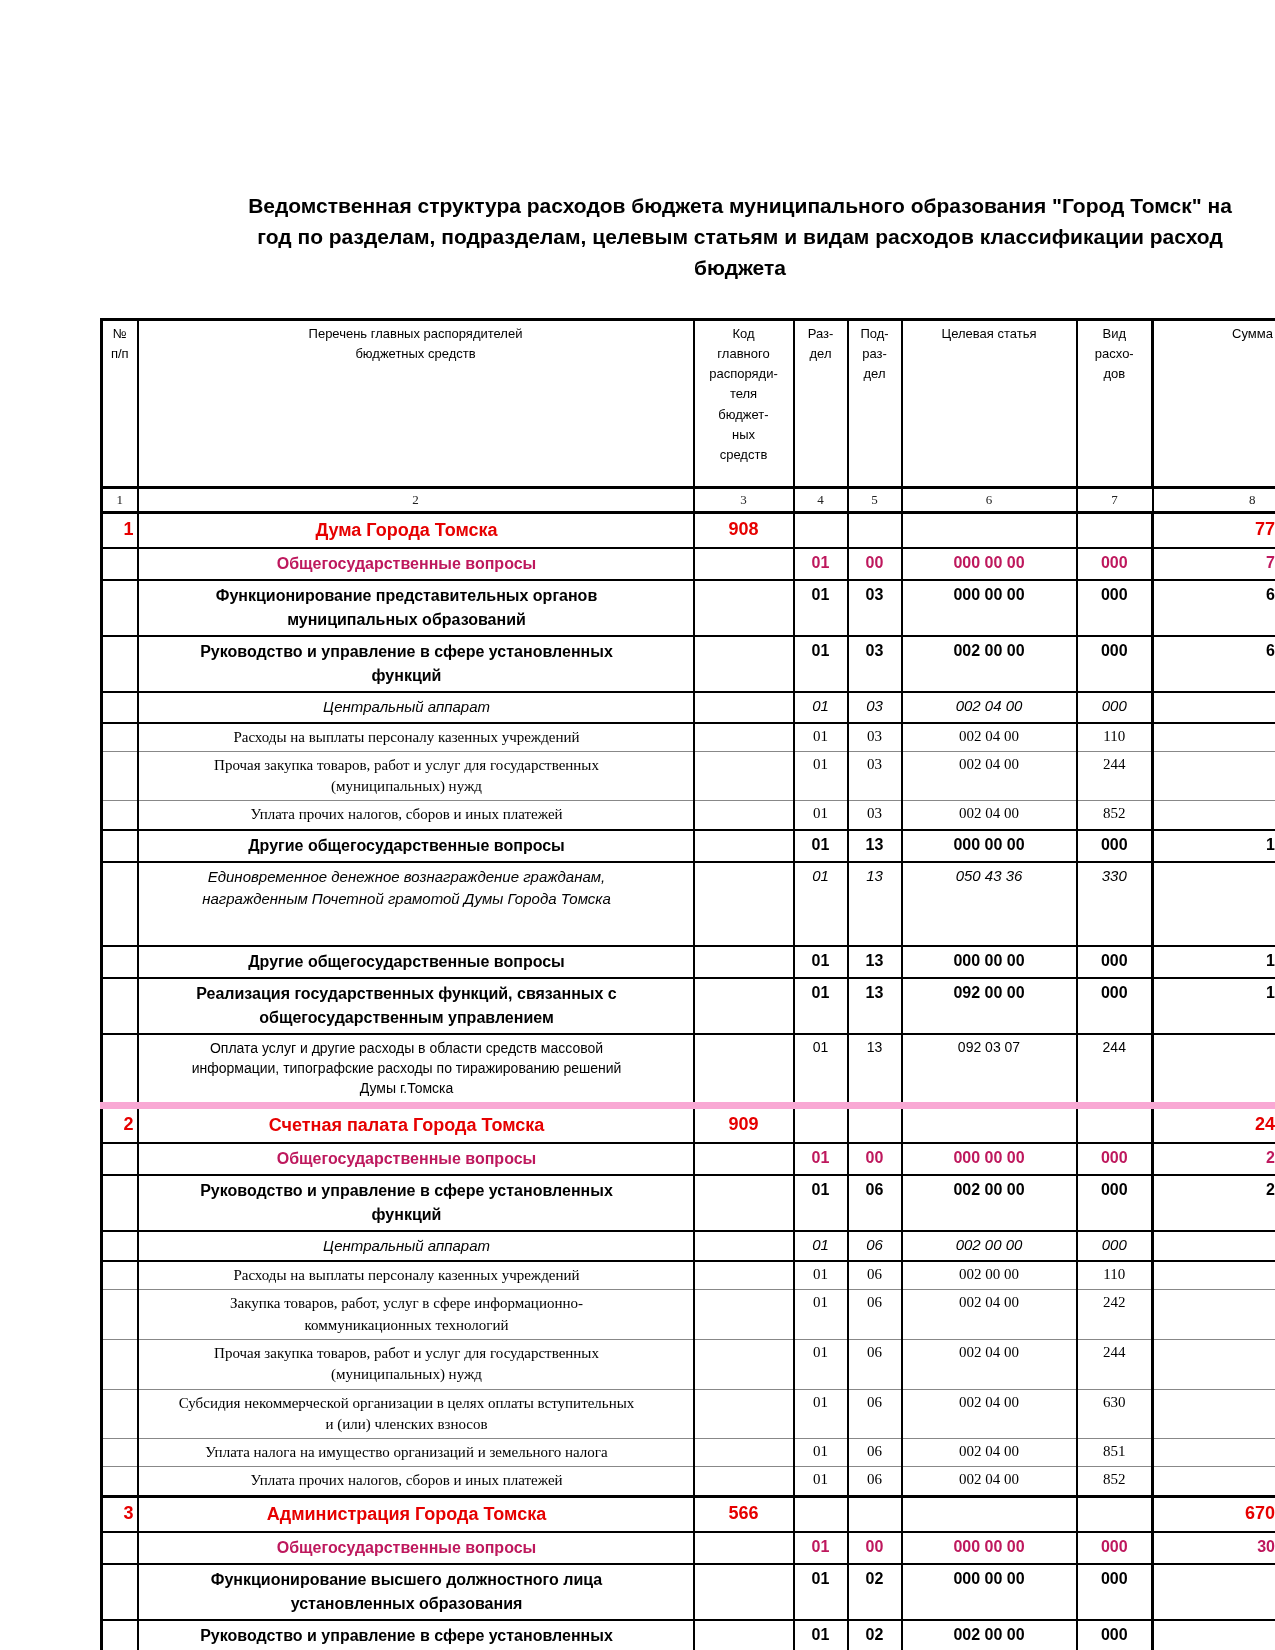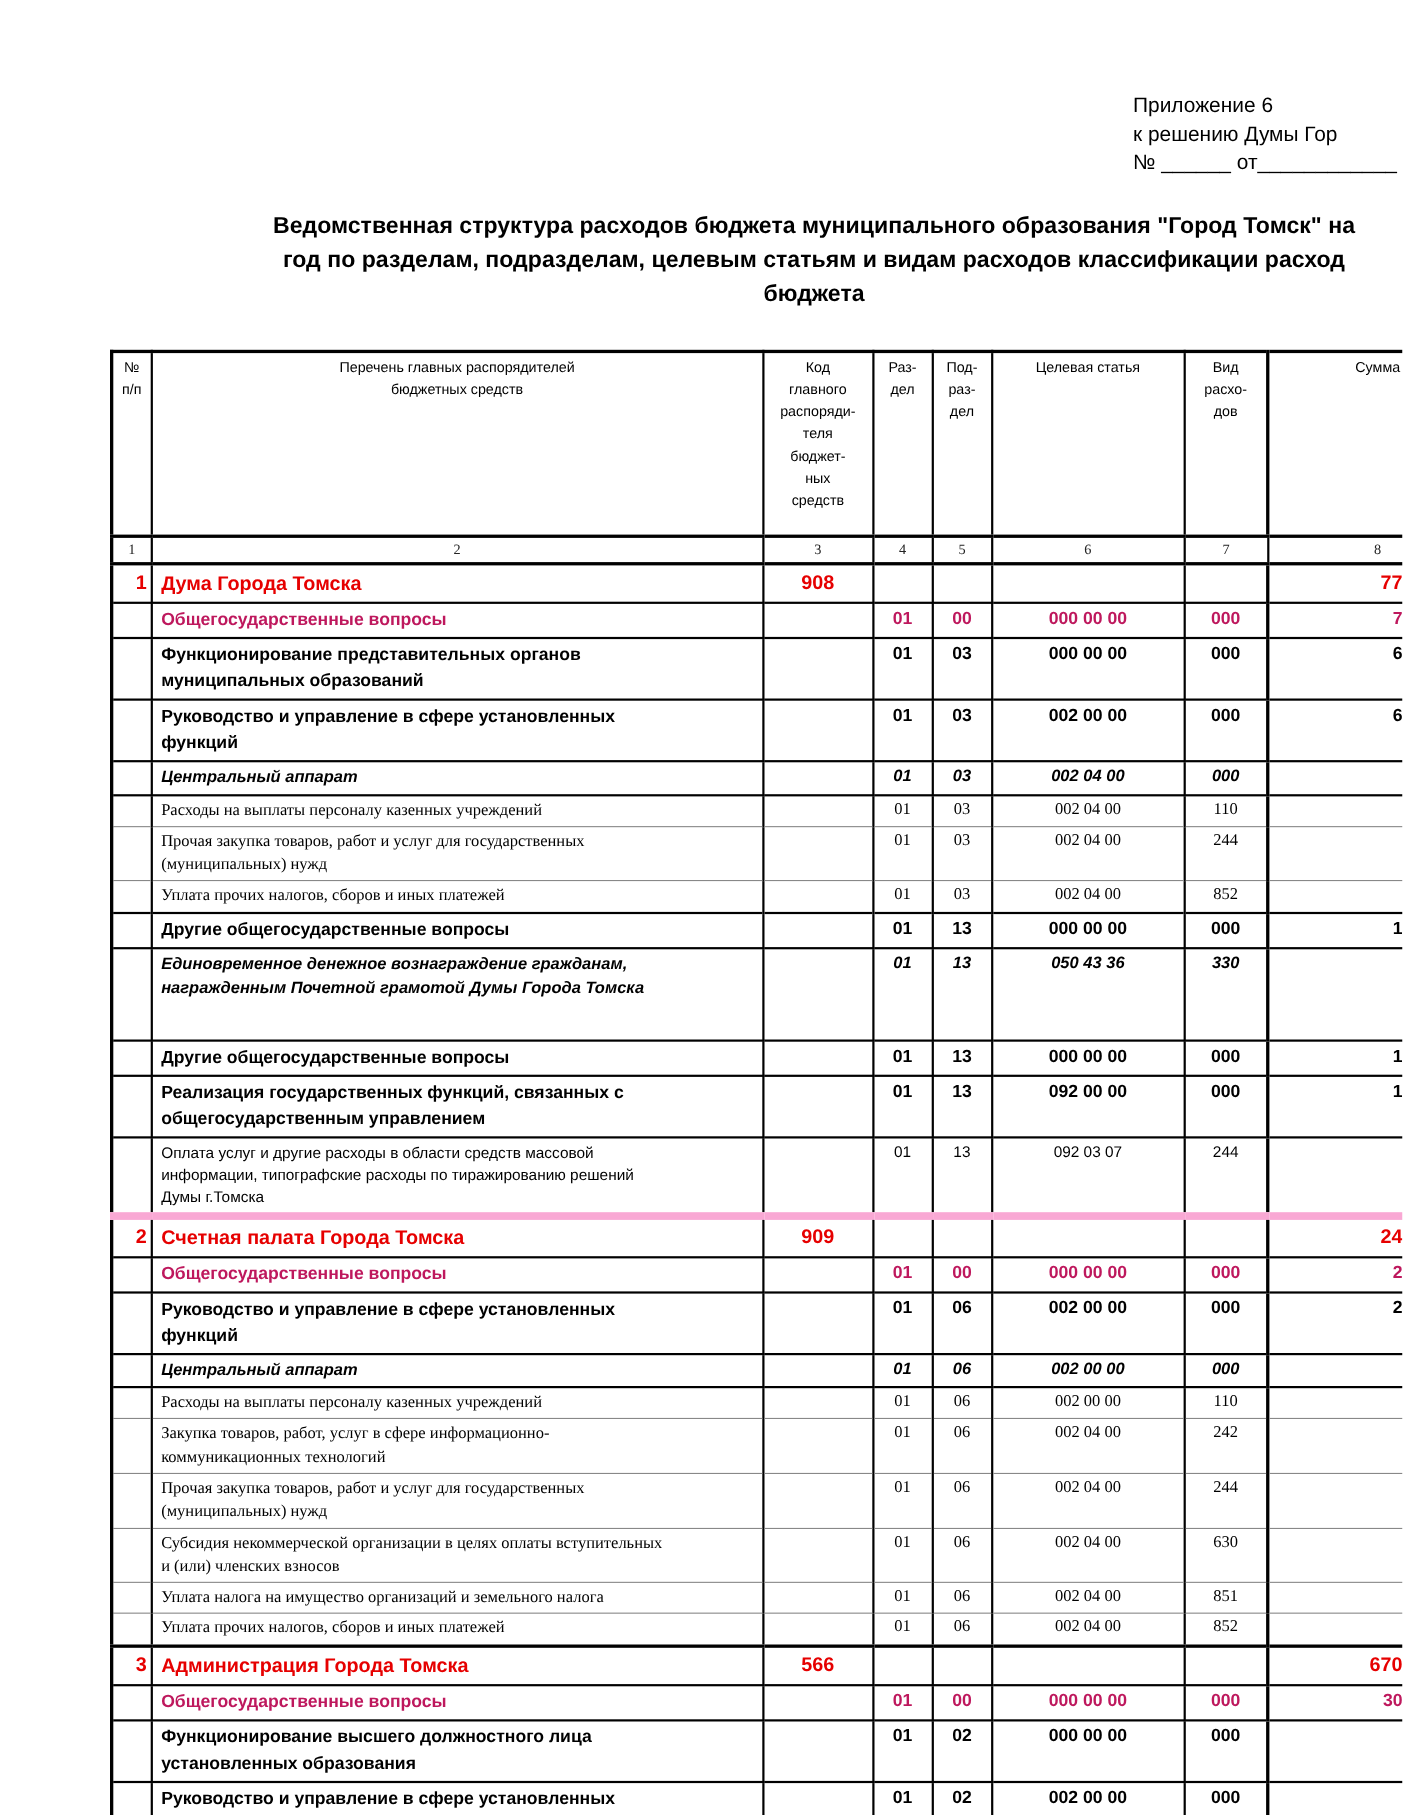--- a/index.html
+++ b/index.html
@@ -21,49 +21,44 @@
   th,td{border-left:2px solid #000;border-right:2px solid #000;vertical-align:top;
         overflow:hidden;box-sizing:border-box;}
   th{font-weight:normal;font-size:13px;line-height:1.55;text-align:center;
      padding:3px 2px;white-space:pre-line;border-bottom:3px solid #000;height:168px;}
   td.col-sum{border-left:3px solid #000;}
   th.col-sum{border-left:3px solid #000;}
   tr.numrow td{font-family:"Liberation Serif",serif;font-size:13px;color:#222;
                text-align:center;height:20px;border-top:2px solid #000;border-bottom:3px solid #000;
                line-height:18px;}
   td{padding:2px 4px;}
-  td.col-name{text-align:left;padding:3px 26px 3px 8px;white-space:pre-line;}
+  td.col-name{text-align:center;padding:3px 26px 3px 8px;white-space:pre-line;}
   td.col-code,td.col-rz,td.col-pr,td.col-cs,td.col-vr{text-align:center;}
   td.col-sum{text-align:right;padding-right:76px;}
   td.col-num{text-align:right;padding-right:3px;}
   
   tr.r-section td{font-weight:bold;font-size:18px;line-height:1.5;color:#e60000;
                   border-top:3px solid #000;border-bottom:2px solid #000;height:32px;}
   tr.r-blue td{font-weight:bold;font-size:16px;line-height:1.5;color:#be185d;
                border-top:2px solid #000;border-bottom:2px solid #000;}
   tr.r-bold td{font-weight:bold;font-size:16px;line-height:1.5;
                border-top:2px solid #000;border-bottom:2px solid #000;}
-  tr.r-bi td{font-weight:bold;font-style:italic;font-size:15px;line-height:1.5;
+  tr.r-bi td{font-weight:normal;font-style:italic;font-size:15px;line-height:1.5;
              border-top:2px solid #000;border-bottom:2px solid #000;}
   tr.tall td{height:84px;}
   tr.r-serif td{font-family:"Liberation Serif",serif;font-size:15px;line-height:1.42;
                 border-top:1px solid #888;border-bottom:1px solid #888;}
   tr.r-plain td{font-size:14px;line-height:1.45;
                 border-top:1px solid #888;border-bottom:7px solid #f9a8d4;}
 </style>
 </head>
 <body>
 
 <div id="page">
 
-  <div class="corner">
-    <div>Приложение 6</div>
-    <div>к решению Думы Гор</div>
-    <div>№ ______ от____________</div>
-  </div>
 
   <div class="title">
     <div>Ведомственная структура расходов бюджета муниципального образования "Город Томск" на</div>
     <div>год по разделам, подразделам, целевым статьям и видам расходов классификации расход</div>
     <div>бюджета</div>
   </div>
 
   <div class="tablewrap">
     <table class="budget">
       <colgroup>

